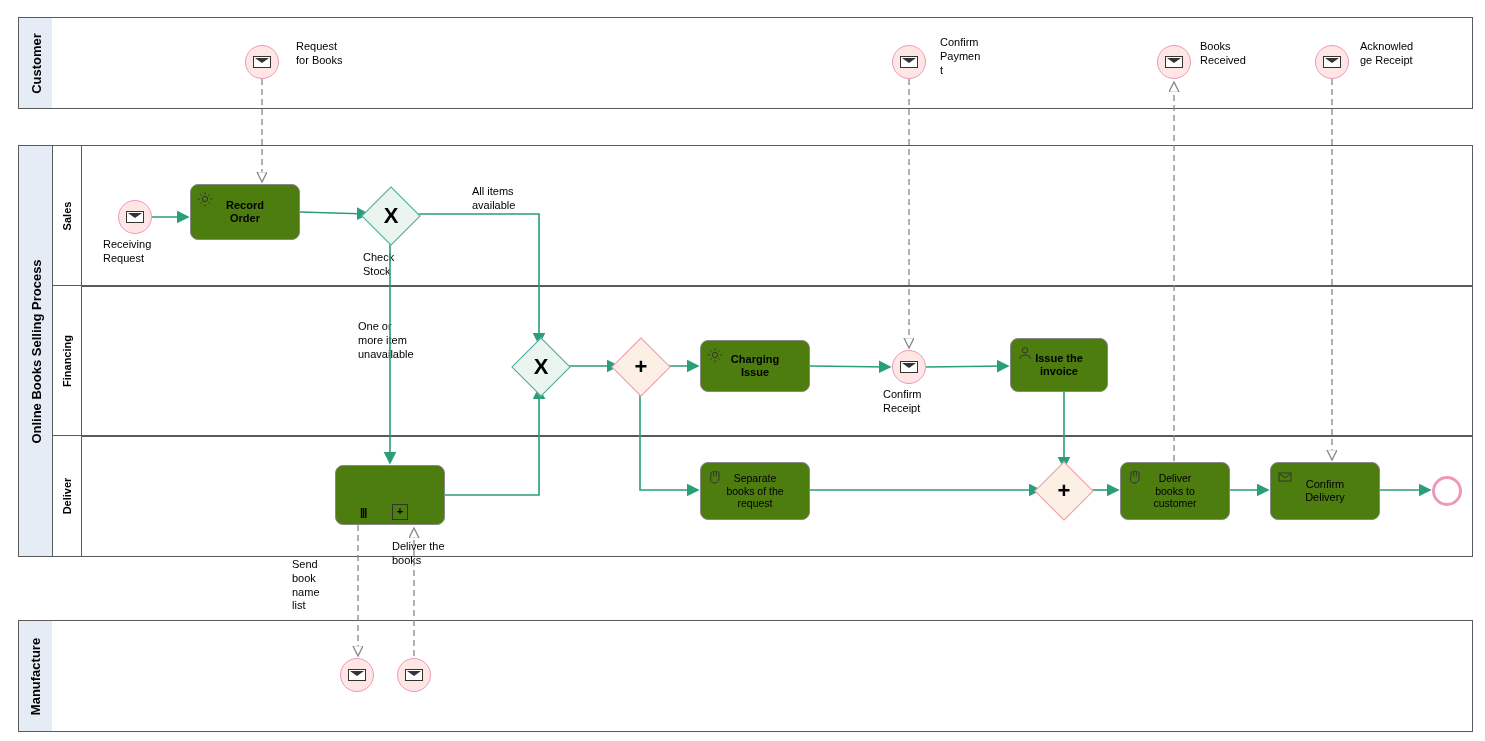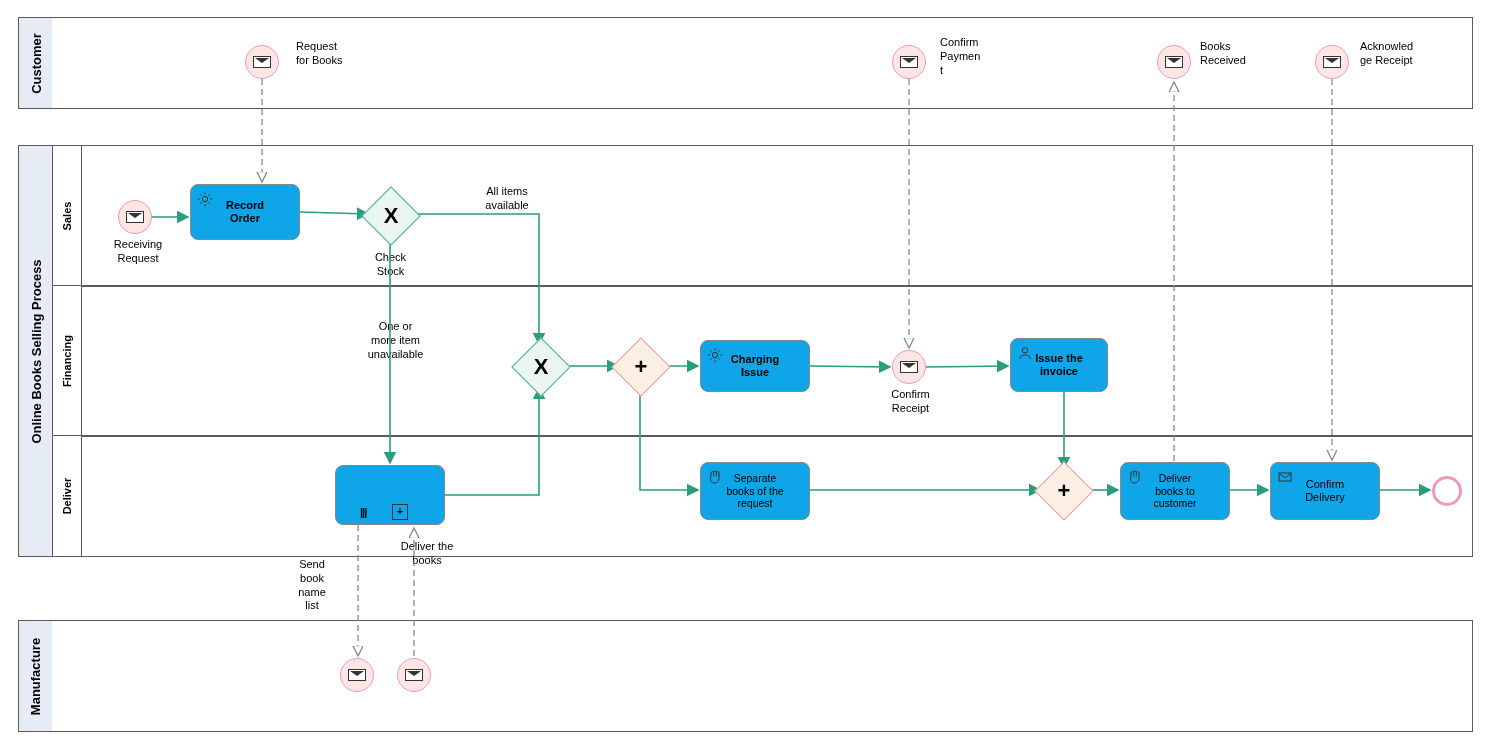--- a/index.html
+++ b/index.html
@@ -2,35 +2,35 @@
 <html><head>
 <meta charset="utf-8">
 <style>
   html,body{margin:0;padding:0;background:#fff;font-family:Arial,Helvetica,sans-serif;font-size:12px;color:#000}
   body{width:1485px;height:741px;position:relative;overflow:hidden}
   .abs{position:absolute}
   .lane-hdr{background:#e6ecf5;border:1px solid #5a5a5a;display:flex;align-items:center;justify-content:center}
   .lane-hdr span{transform:rotate(-90deg);white-space:nowrap;font-weight:bold;font-size:13px}
   .pool-body{position:absolute;border:1px solid #5a5a5a;border-left:none;background:#fff}
   .lane-body{position:absolute;border:1px solid #5a5a5a;border-left:none}
-  .task{position:absolute;background:#0ea5e9;border:1px solid #888;border-radius:8px;display:flex;align-items:center;justify-content:center;text-align:center;font-size:11px;font-weight:bold;box-sizing:border-box}
+  .task{position:absolute;background:#4d7c0f;border:1px solid #888;border-radius:8px;display:flex;align-items:center;justify-content:center;text-align:center;font-size:11px;font-weight:bold;box-sizing:border-box}
   .task .lab{padding:4px 2px;line-height:1.2}
   .icon-gear{position:absolute;left:6px;top:6px;width:16px;height:16px}
   .icon-hand{position:absolute;left:6px;top:6px;width:16px;height:16px}
   .icon-user{position:absolute;left:6px;top:6px;width:16px;height:16px}
   .icon-envS{position:absolute;left:6px;top:6px;width:16px;height:16px}
   .gateway{position:absolute;width:40px;height:40px;transform:rotate(45deg);background:#e9f5ee;border:1px solid #4a9;z-index:3}
   .gateway.pg{background:#fcefe4;border:1px solid #e9a;}
   .gateway .inner{position:absolute;inset:0;display:flex;align-items:center;justify-content:center;transform:rotate(-45deg);font-size:22px;font-weight:bold}
   .plus{font-size:28px;line-height:1}
   .ev-circle{position:absolute;width:34px;height:34px;border-radius:50%;background:#fde6e4;border:1px solid #e9b;box-sizing:border-box;display:flex;align-items:center;justify-content:center;z-index:3}
   .ev-end{position:absolute;width:30px;height:30px;border-radius:50%;border:3px solid #e9b;background:#fff;box-sizing:border-box;z-index:3}
   .env{width:18px;height:12px;border:1.5px solid #333;background:#fff;position:relative;box-sizing:border-box}
   .env::after{content:'';position:absolute;left:1px;top:1px;width:0;height:0;border-left:7px solid transparent;border-right:7px solid transparent;border-top:5px solid #333}
-  .label{position:absolute;font-size:11px;line-height:1.25;text-align:center}
+  .label{position:absolute;font-size:11px;line-height:1.25;text-align:left}
   .marker-par{position:absolute;bottom:6px;left:50%;transform:translateX(-30px);font-size:11px;letter-spacing:-1px;font-weight:bold}
   .marker-sub{position:absolute;bottom:4px;left:50%;transform:translateX(2px);width:14px;height:14px;border:1px solid #333;font-size:11px;line-height:13px;text-align:center}
   svg.wires{position:absolute;left:0;top:0;width:1485px;height:741px;pointer-events:none;z-index:2}
 </style>
 </head>
 <body>
 
 <div class="lane-hdr abs" style="left:18px;top:17px;width:34px;height:90px">
   <span>Customer</span>
 </div>

